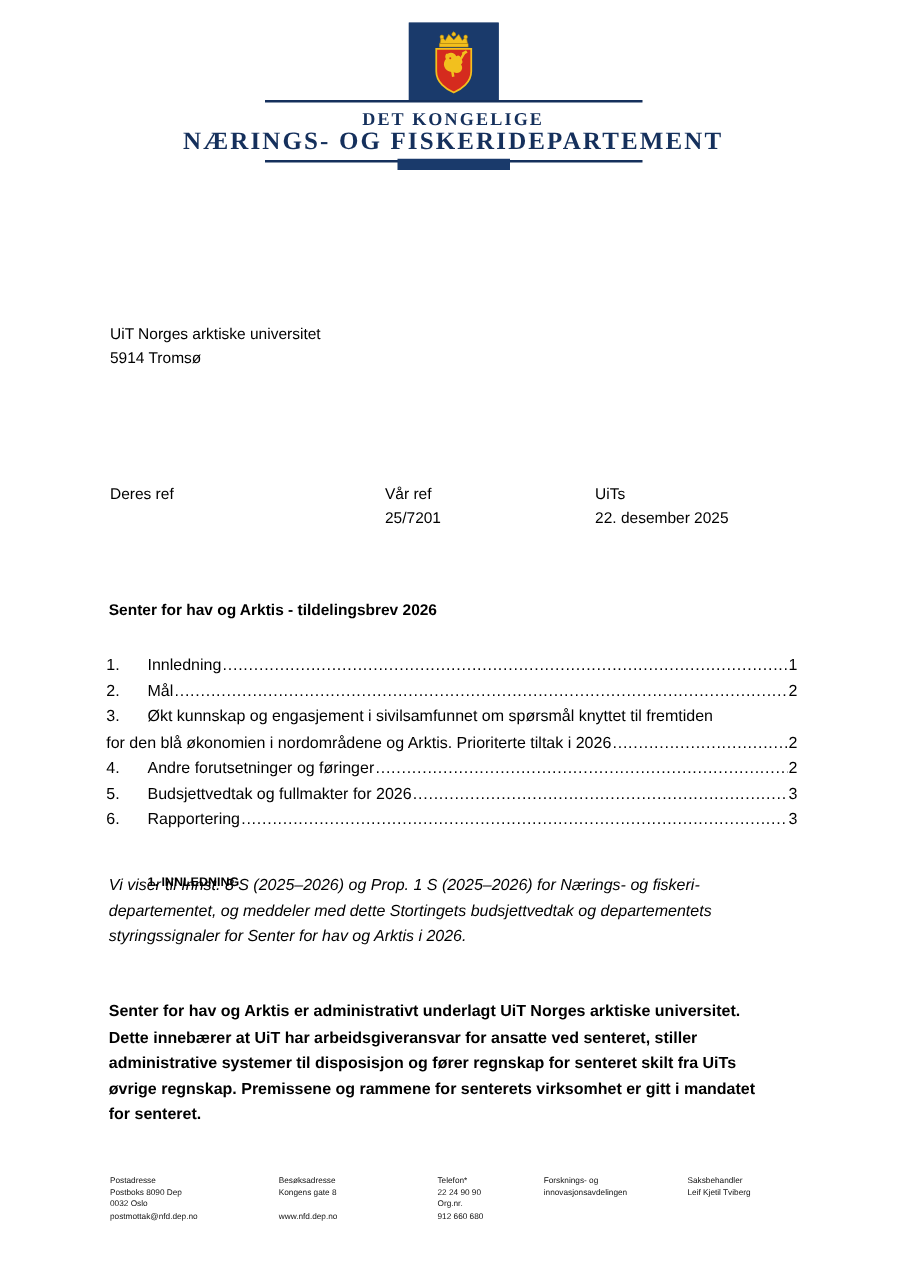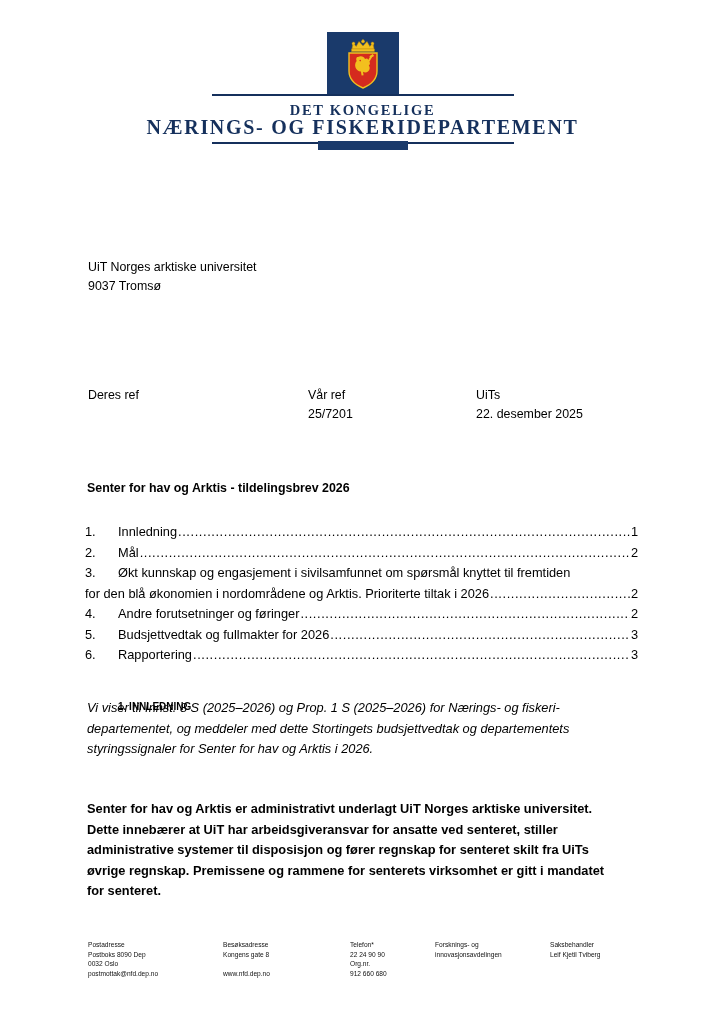--- a/index.html
+++ b/index.html
@@ -13,21 +13,21 @@
     position: relative;
     font-family: "Liberation Sans", sans-serif;
     color: #000000;
     overflow: hidden;
   }
 
   
   .letterhead {
     position: absolute;
     left: 0;
-    top: 32px;
+    top: 18px;
     width: 725px;
     text-align: center;
   }
   .crest-box {
     width: 72px;
     height: 62px;
     margin: 0 auto;
     background: #1a3a6b;
     position: relative;
   }
@@ -206,21 +206,21 @@
   </div>
 
   <div class="rule-wrap">
     <div class="rule-thin"></div>
     <div class="rule-block"></div>
   </div>
 </div>
 
 <div class="addr">
   <div>UiT Norges arktiske universitet</div>
-  <div>9037 Tromsø</div>
+  <div>5914 Tromsø</div>
 </div>
 
 <div class="refrow">
   <div class="cols">
     <div class="refcol-1">Deres ref</div>
     <div class="refcol-2">Vår ref</div>
     <div class="refcol-3">UiTs</div>
   </div>
   <div class="cols">
     <div class="refcol-1"></div>

